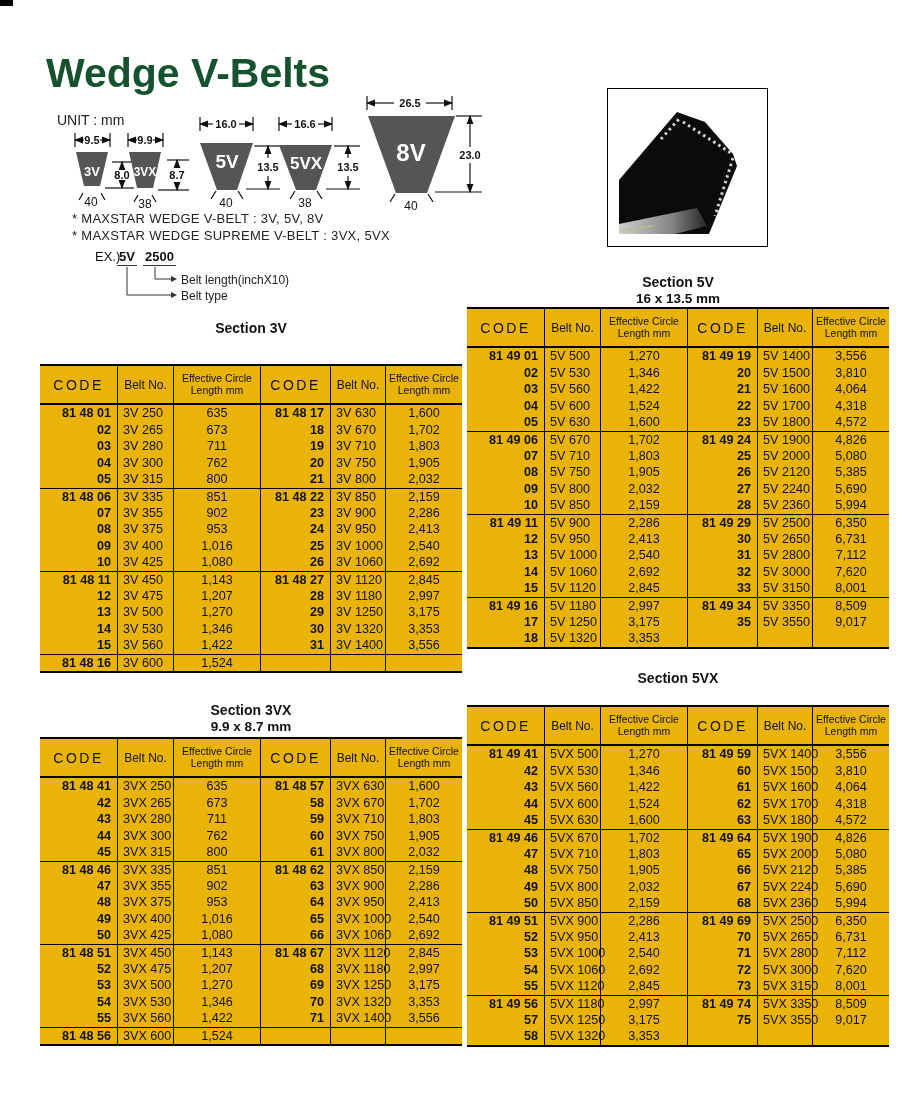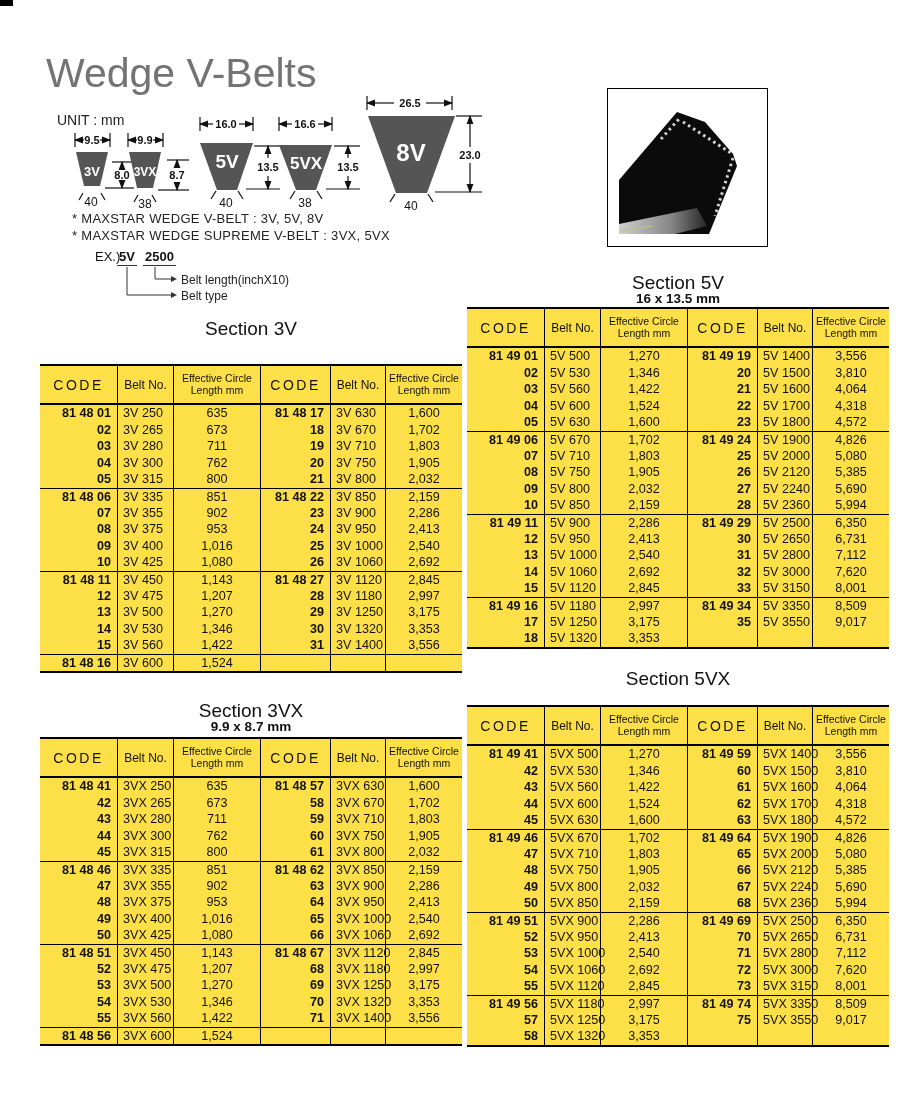--- a/index.html
+++ b/index.html
@@ -2,21 +2,21 @@
 <html><head>
 <meta charset="utf-8">
 <style>
   * { margin:0; padding:0; box-sizing:border-box; }
   html,body { width:922px; height:1096px; background:#fff; overflow:hidden;
               font-family:"Liberation Sans", sans-serif; color:#111; }
   .abs { position:absolute; }
 
   #scan-mark { left:0; top:6; width:13px; height:6px; background:#000; }
 
-  #page-title { left:46px; top:50px; font-size:41px; font-weight:400; letter-spacing:0; color:#737373; }
+  #page-title { left:46px; top:50px; font-size:41px; font-weight:700; letter-spacing:0; color:#14532d; }
   #unit-label { left:57px; top:112px; font-size:14px; color:#222; }
 
   #profiles-svg { left:50px; top:95px; }
   .dimtxt { font-size:11px; font-weight:700; fill:#111; }
   .angtxt { font-size:12px; fill:#111; }
   .beltlbl { fill:#fff; font-weight:800; }
 
   .note { left:72px; font-size:13px; color:#222; letter-spacing:.3px; }
   #note-1 { top:211px; } #note-2 { top:228px; }
 
@@ -24,24 +24,24 @@
   #example .ex-label { position:absolute; left:10px; top:0; }
   #example .ex-val { position:absolute; top:0; font-weight:700; border-bottom:1.5px solid #333; padding:0 2px 1px 2px; }
   #ex-type-val { left:32px; } #ex-len-val { left:58px; }
   #example .ex-cap { position:absolute; left:96px; font-size:12px; color:#222; }
   #ex-cap-len { top:24px; } #ex-cap-type { top:40px; }
 
   #photo-box { left:607px; top:88px; width:161px; height:159px; border:1.5px solid #000; background:#fff; }
   #photo-box svg { position:absolute; left:9px; top:9px; }
 
   .tbl-titles { text-align:center; }
-  .tbl-title { font-size:19px; font-weight:400; line-height:17px; }
+  .tbl-title { font-size:14px; font-weight:700; line-height:17px; }
   .tbl-sub   { font-size:13.5px; font-weight:700; line-height:16px; }
 
-  .tbl { border-top:2px solid #000; border-bottom:2px solid #000; background:#fde047; }
+  .tbl { border-top:2px solid #000; border-bottom:2px solid #000; background:#eab308; }
   .thead { display:grid; grid-template-columns:77px 56px 87px 70px 55px 77px;
            border-bottom:2px solid #000; height:39px; }
   .hcell { display:flex; align-items:center; justify-content:center; text-align:center; }
   .hcell + .hcell { border-left:1px solid #000; }
   .h-code { font-size:14px; letter-spacing:2.5px; }
   .h-belt { font-size:12px;text-align:right; }
   .h-len  { font-size:10.5px; line-height:1.12; padding:0 3px; }
 
   .trow { display:grid; grid-template-columns:77px 56px 87px 70px 55px 77px;
           height:16.6px; line-height:16.4px; font-size:12.6px; }

